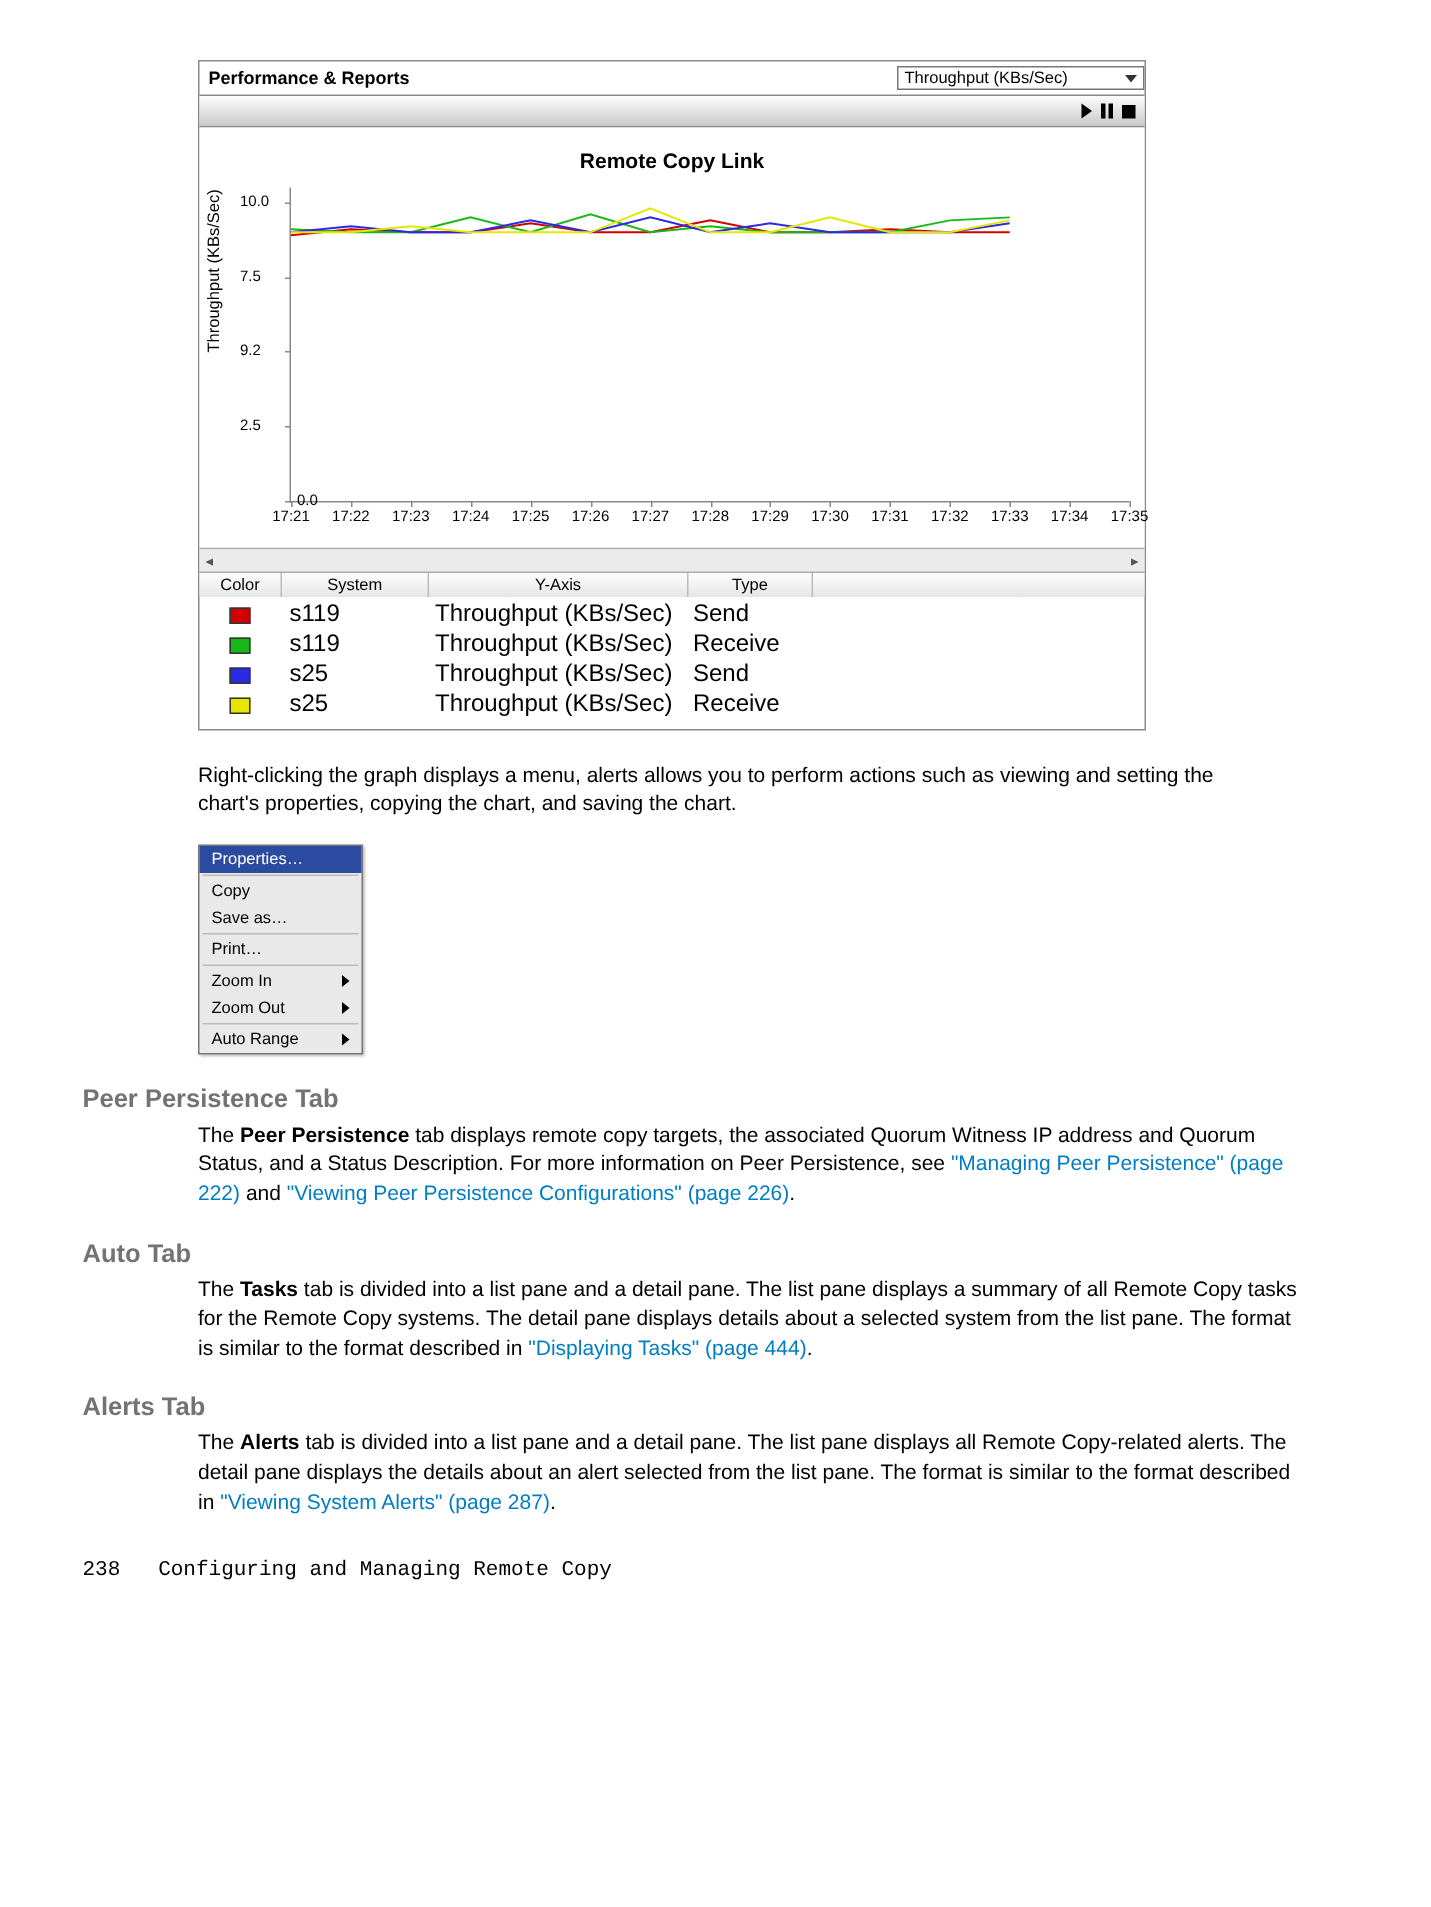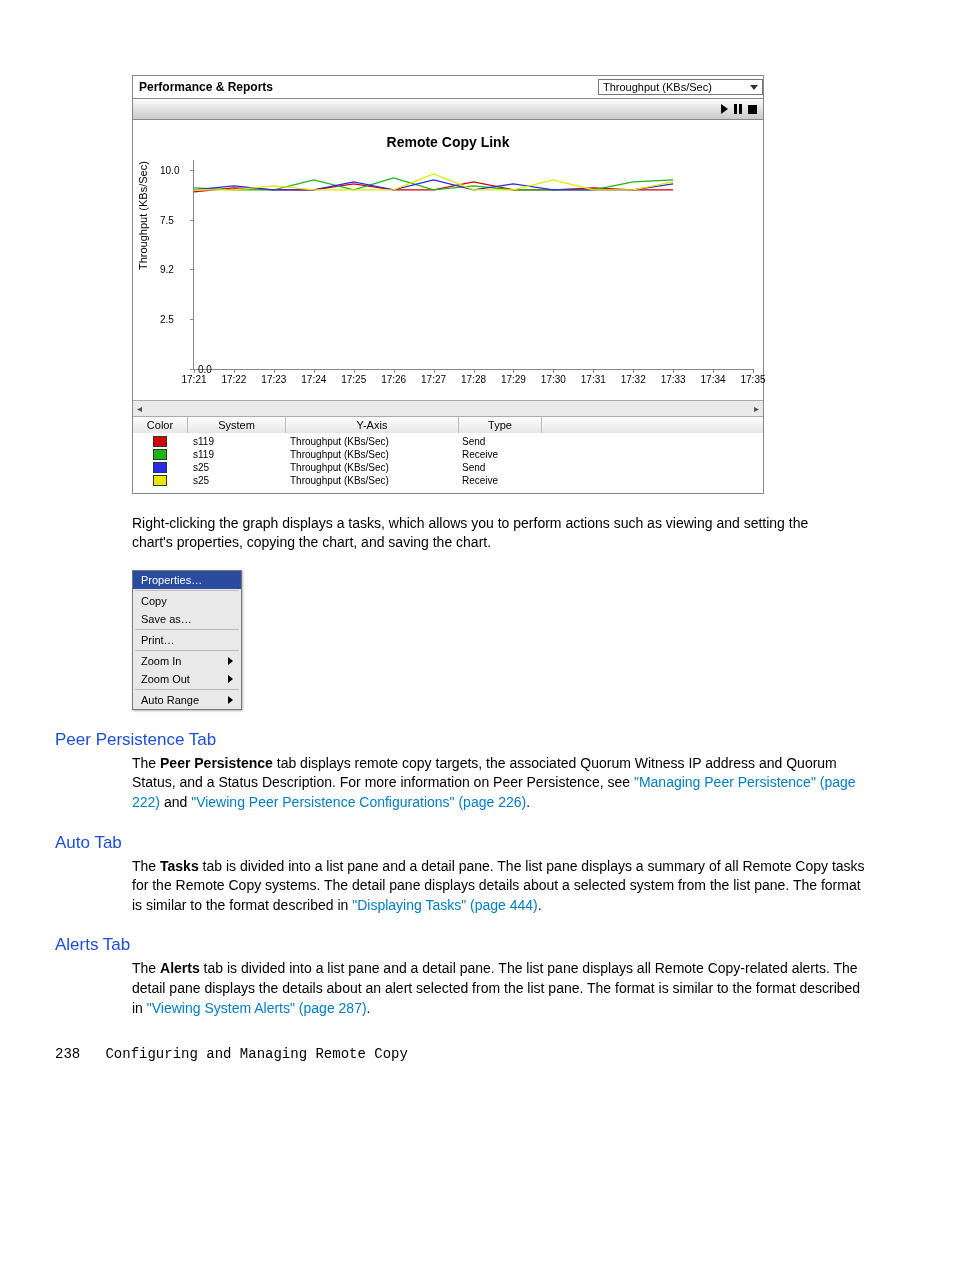--- a/index.html
+++ b/index.html
@@ -9,21 +9,20 @@
     font-size: 13px;
     color: #000;
     background: #fff;
     width: 844px;
   }
   .app-panel {
     border: 1px solid #888;
     width: 630px;
     margin-left: 77px;
     margin-bottom: 20px;
-    margin-top: 35px;
   }
   .app-header {
     display: flex;
     justify-content: space-between;
     align-items: center;
     padding: 3px 0 3px 6px;
     font-size: 12px;
   }
   .app-header b { font-size: 12px; }
   .dropdown {
@@ -139,21 +138,21 @@
     border-right: 1px solid #bbb;
     padding: 2px 6px;
     text-align: center;
   }
   .lh-color { width: 42px; }
   .lh-system { width: 85px; }
   .lh-yaxis { width: 160px; }
   .lh-type { width: 70px; }
   .legend-row {
     display: flex;
-    font-size: 10px;
+    font-size: 16px;
     padding: 0 0;
     align-items: center;
   }
   .legend-row div { padding: 1px 6px; }
   .lr-color { width: 42px; display: flex; justify-content: center; }
   .swatch { width: 12px; height: 9px; border: 1px solid #333; }
   .lr-system { width: 85px; }
   .lr-yaxis { width: 160px; }
   .lr-type { width: 70px; }
 
@@ -188,22 +187,22 @@
     margin: 1px 2px;
   }
   .cm-sub {
     width: 0; height: 0;
     border-top: 4px solid transparent;
     border-bottom: 4px solid transparent;
     border-left: 5px solid #000;
   }
   h3.section {
     font-family: Futura, 'Century Gothic', Arial, sans-serif;
-    color: #1d4ed8;
-    font-weight: normal;
+    color: #737373;
+    font-weight: bold;
     font-size: 17px;
     margin: 20px 0 4px 0;
   }
   .sec-para {
     font-family: Futura, 'Century Gothic', Arial, sans-serif;
     font-size: 14px;
     line-height: 1.4;
     margin: 4px 0 10px 77px;
     width: 740px;
   }
@@ -324,21 +323,21 @@
         <div class="lr-color">
           <span class="swatch" style="background:#e6e600"></span>
         </div>
         <div class="lr-system">s25</div>
         <div class="lr-yaxis">Throughput (KBs/Sec)</div>
         <div class="lr-type">Receive</div>
       </div>
     </div>
 </div>
 
-<p class="body-para">Right-clicking the graph displays a tasks, which allows you to perform actions such as viewing and setting the chart's properties, copying the chart, and saving the chart.</p>
+<p class="body-para">Right-clicking the graph displays a menu, alerts allows you to perform actions such as viewing and setting the chart's properties, copying the chart, and saving the chart.</p>
 
 <div class="context-menu">
   <div class="cm-item sel">
       <span>Properties…</span>
     </div>
   <div class="cm-sep"></div>
   <div class="cm-item">
       <span>Copy</span>
     </div>
   <div class="cm-item">

